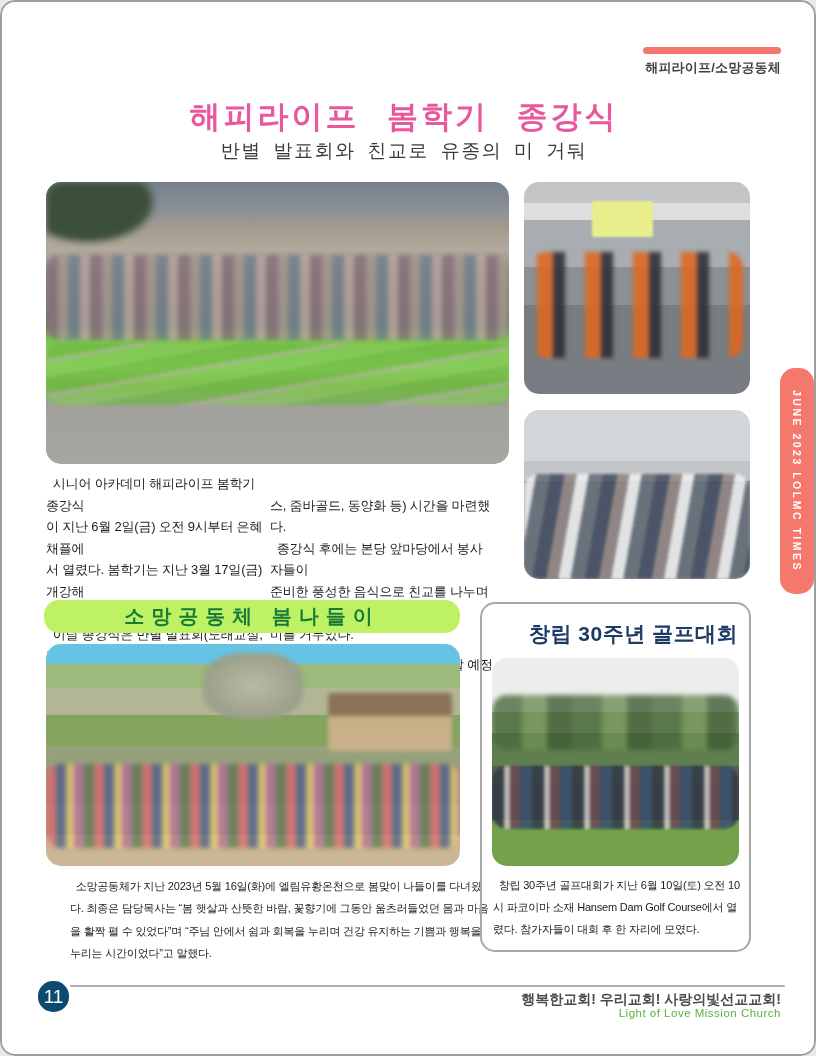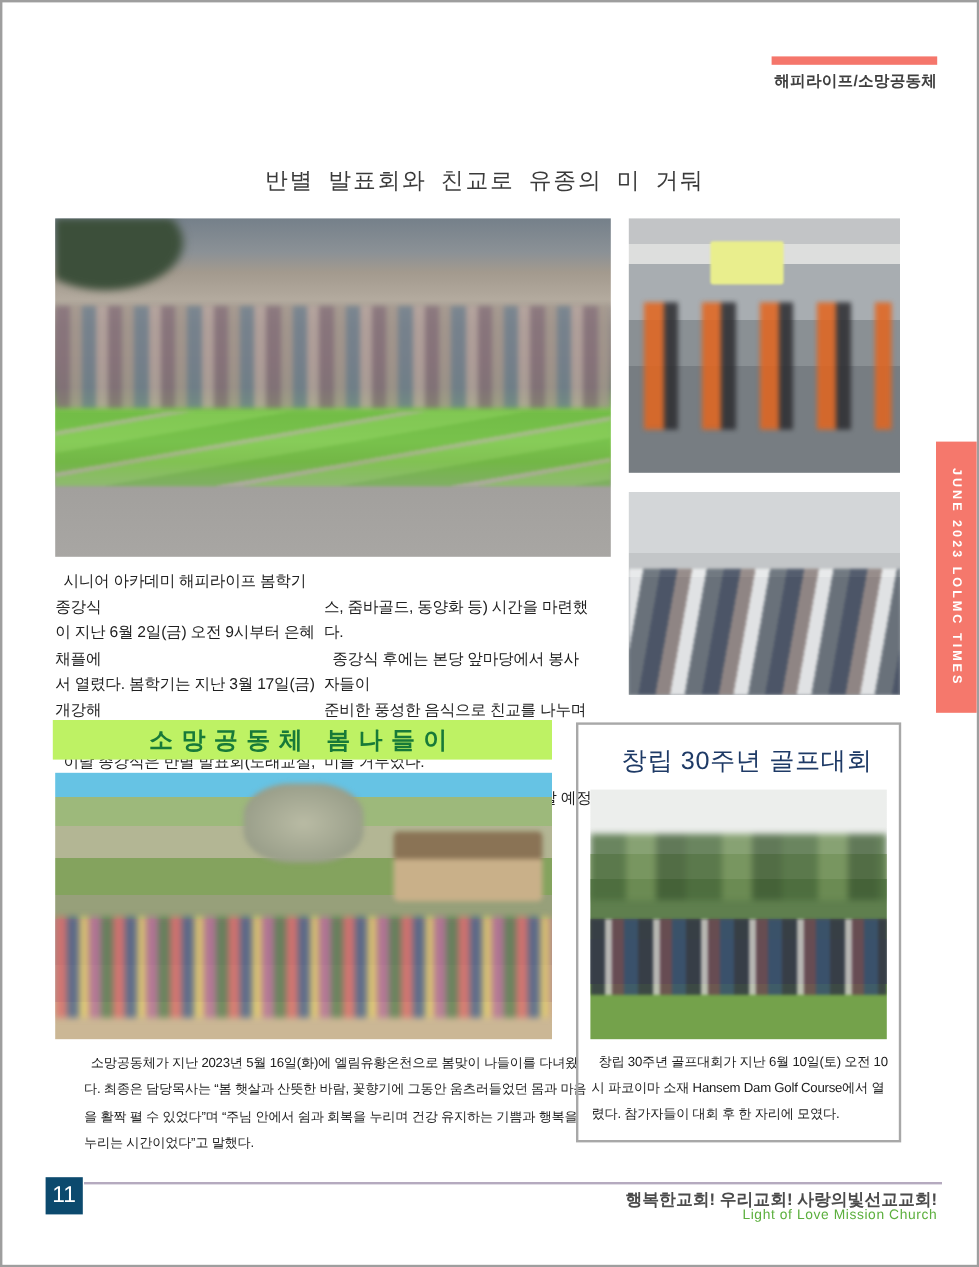--- a/index.html
+++ b/index.html
@@ -1,15 +1,15 @@
 <!DOCTYPE html>
 <html><head>
 <meta charset="utf-8">
 <style>
-  * { margin:0; padding:0; box-sizing:border-box; }
+  * { margin:0; padding:0; box-sizing:border-box;border-radius:15px; }
   body { background:#e8e8e8; font-family:"Liberation Sans", sans-serif; }
   .page {
     position:relative; width:816px; height:1056px; margin:0 auto;
     background:#ffffff; border:2px solid #9e9e9e; overflow:hidden;
   }
   
   .accent-bar { position:absolute; top:45px; right:33px; width:138px; height:7px; background:#f5766b; }
   .section-label { position:absolute; top:57px; right:33px; font-size:13px; font-weight:bold; color:#3f3f3f; letter-spacing:0.2px; }
   .headline {
     position:absolute; top:94px; left:44px; width:716px; text-align:center;
@@ -65,39 +65,40 @@
   .col .p2 { display:block; margin-top:9px; }
   
   .banner { position:absolute; left:42px; top:598px; width:416px; height:33px;
     background:#bef264; display:flex; align-items:center; justify-content:center;
     font-size:20px; font-weight:bold; color:#177a38; letter-spacing:7px; }
   .outing-text { position:absolute; left:44px; top:873px; width:428px;
     font-size:11px; line-height:22.3px; color:#202020; letter-spacing:-0.2px; white-space:pre-line;margin-left:24px; }
   
   .golf-box { position:absolute; left:478px; top:600px; width:271px; height:350px;
     border:2px solid #a8a8a8; }
-  .golf-title { margin-top:16px; text-align:left; font-size:21px; font-weight:normal;
+  .golf-title { margin-top:16px; text-align:center; font-size:21px; font-weight:bold;
     color:#1e3a66; letter-spacing:0.5px;padding-left:36px; }
   .golf-text { position:absolute; left:11px; top:270px; width:248px;
     font-size:11px; line-height:22px; color:#202020; letter-spacing:-0.2px; white-space:pre-line; }
   
   .footer-line { position:absolute; left:68px; top:983px; width:715px; height:2px; background:#b5aabf; }
   .page-num { position:absolute; left:36px; top:979px; width:31px; height:31px; background:#0c4a6e;
     color:#ffffff; font-size:19px; display:flex; align-items:center; justify-content:center; }
   .slogan-kr { position:absolute; right:33px; top:989px; font-size:14px; font-weight:bold; color:#4b4b4b; }
   .slogan-en { position:absolute; right:33px; top:1005px; font-size:11.5px; color:#5caf3e; letter-spacing:0.5px; }
 </style>
 </head>
 <body>
 
 <div class="page">
 
   <div class="accent-bar"></div>
   <div class="section-label">해피라이프/소망공동체</div>
 
+  <div class="headline">해피라이프 봄학기 종강식</div>
   <div class="subheadline">반별 발표회와 친교로 유종의 미 거둬</div>
 
   <div class="photo photo-main">
     <div class="pm-tree"></div>
     <div class="pm-crowd"></div>
     <div class="pm-tables"></div>
   </div>
 
   <div class="photo photo-dance">
     <div class="pd-screen"></div>

